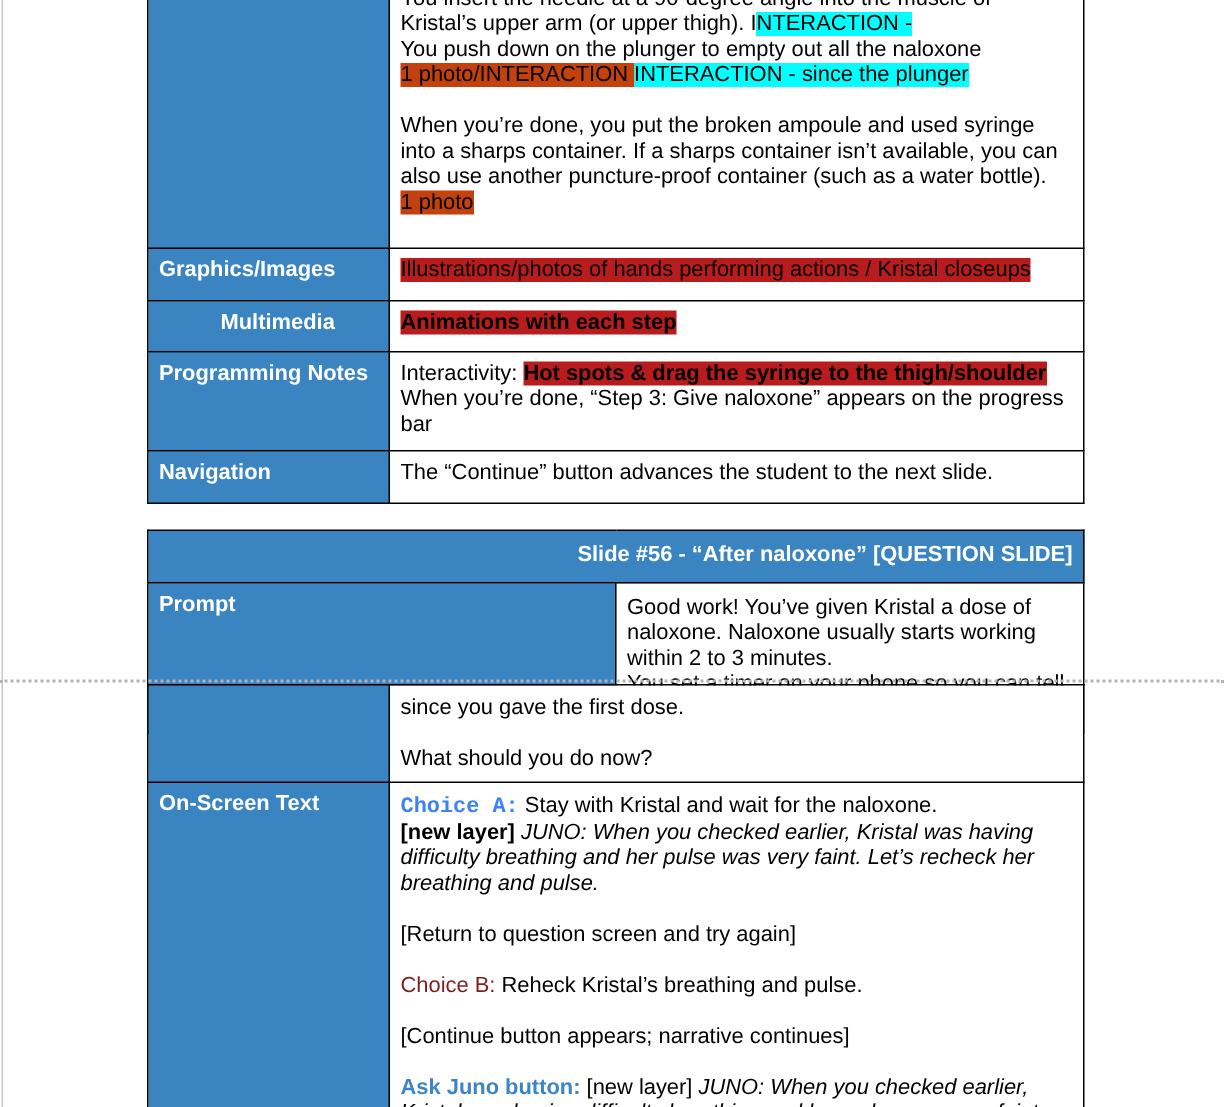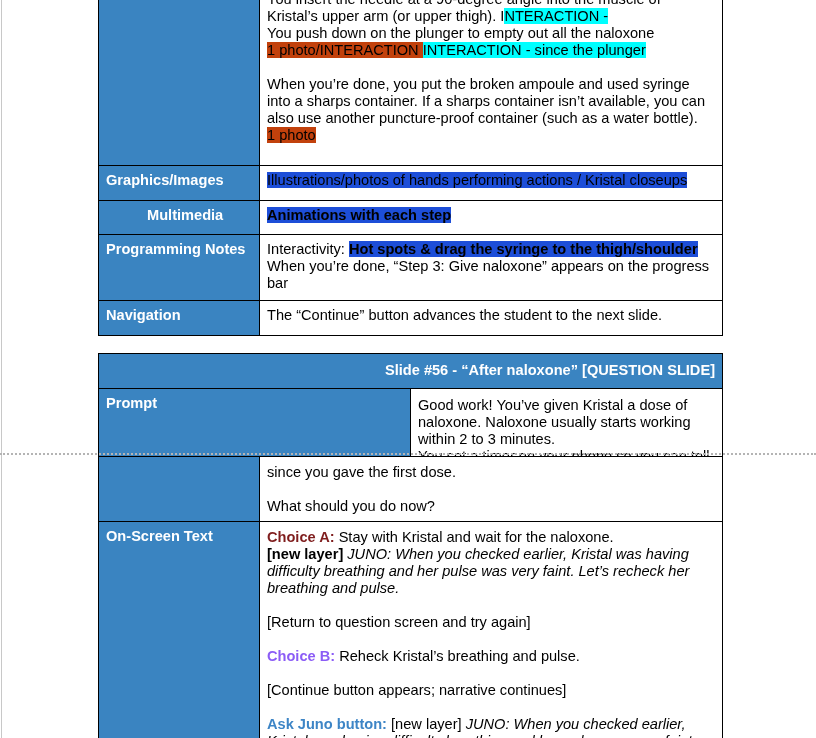--- a/index.html
+++ b/index.html
@@ -7,25 +7,25 @@
   body { position: relative; font-family: "Liberation Sans", sans-serif; font-size: 14.6px; color: #000; line-height: 17px; }
   .page-edge-left { position: absolute; left: 1px; top: 0; width: 1px; height: 738px; background: #c8c8c8; }
   .page-break { position: absolute; left: 0; top: 453px; width: 816px; height: 2px; border-top: 2px dotted #b4b4b4; }
   table.doc-table { position: absolute; left: 98px; width: 625px; border-collapse: collapse; table-layout: fixed; }
   table.doc-table td, table.doc-table th { border: 1px solid #000; vertical-align: top; }
   td.label { width: 161px; background: #3a84c1; color: #ffffff; font-weight: bold; padding: 6px 7px; }
   td.content { background: #ffffff; padding: 6px 7px 6px 7px; }
   th.header { background: #3a84c1; color: #fff; font-weight: bold; text-align: right; padding: 8px 7px 9px; font-size: 14.6px; }
   .hl-cyan { background: #00ffff; text-align: right; }
   .hl-orange { background: #c2410c; }
-  .hl-yellow { background: #1d4ed8; }
+  .hl-yellow { background: #b91c1c; }
   .bold { font-weight: bold; }
   .italic { font-style: italic; }
-  .choice-a { color: #7f1d1d; font-weight: bold; }
-  .choice-b { color: #8b5cf6; font-weight: bold; }
+  .choice-a { color: #3b82f6; font-weight: bold; font-family: Liberation Mono, monospace; }
+  .choice-b { color: #7f1d1d; font-weight: normal; }
   .ask-juno { color: #3d85c6; font-weight: bold; }
   .gap { height: 17px; }
 </style>
 </head>
 <body>
 
 <div class="page-edge-left"></div>
 
 <table class="doc-table" style="top:-14px;">
   <tbody>

